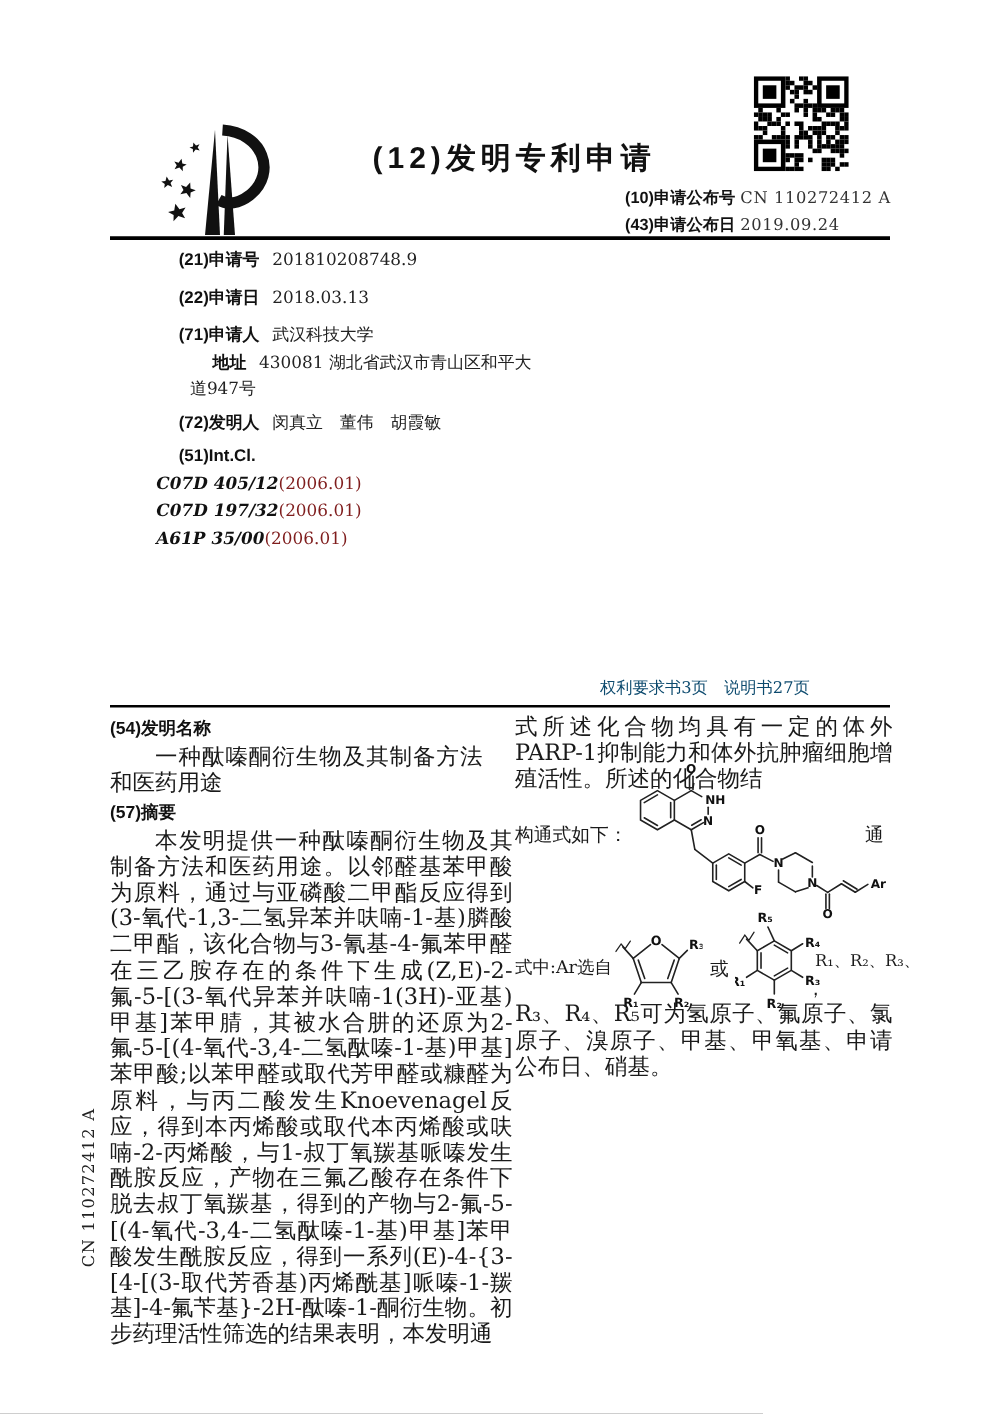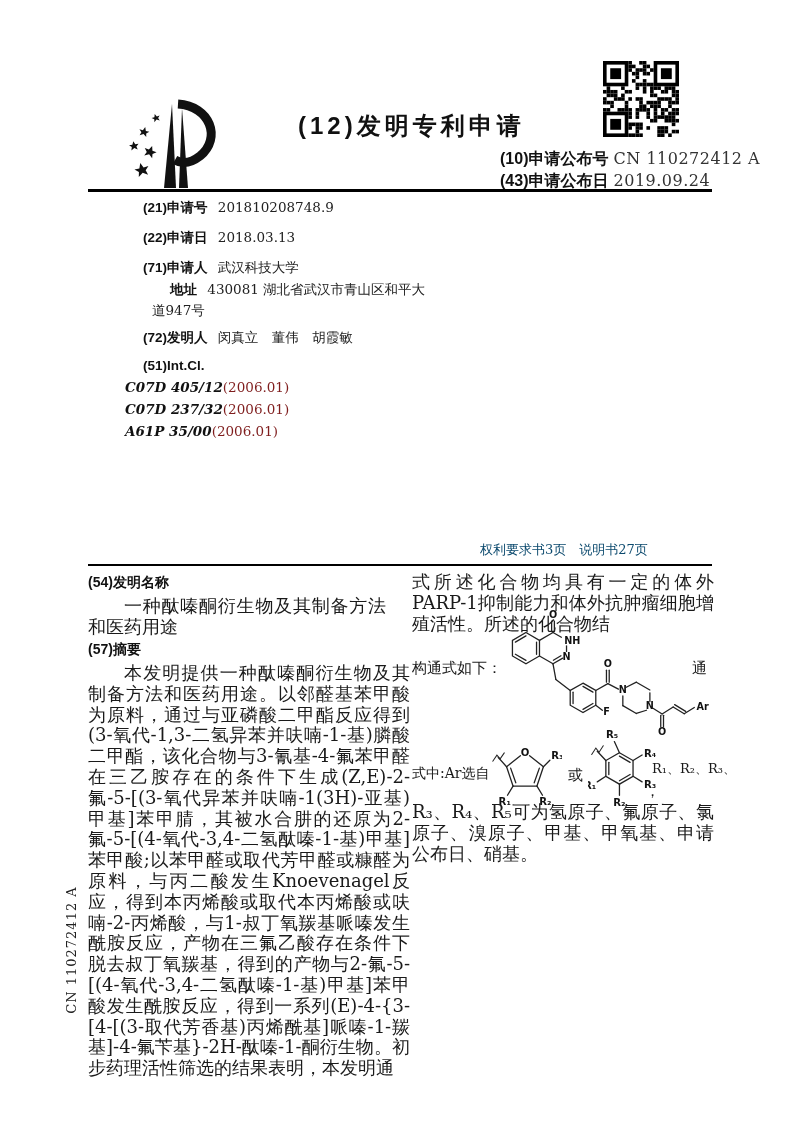--- a/index.html
+++ b/index.html
@@ -2,21 +2,21 @@
 <html lang="zh"><head>
 <meta charset="utf-8">
 <style>
   html,body{margin:0;padding:0;background:#888;}
   .page{position:relative;width:800px;height:1131px;margin:0 auto;background:#fff;
         font-family:"DejaVu Serif",serif;color:#111;overflow:hidden;}
   .abs{position:absolute;}
   .hei{font-family:"Liberation Sans",sans-serif;font-weight:700;}
   .office{left:95px;top:58px;font-size:18px;letter-spacing:1px;}
   .doctype{left:298px;top:110px;font-size:24px;letter-spacing:4px;}
-  .pubrow{font-size:16px;white-space:nowrap;}
+  .pubrow{font-size:13px;white-space:nowrap;}
   .pubrow .lab{font-family:"Liberation Sans",sans-serif;font-weight:700;}
   .pubrow .val{font-family:"DejaVu Serif",serif;letter-spacing:.5px;color:#333;}
   .rule{background:#000;}
   .brow{font-size:13.5px;white-space:nowrap;}
   .brow .lab{font-family:"Liberation Sans",sans-serif;font-weight:700;margin-left:48px;}
   .brow .val{margin-left:6px;color:#222;}
   .intcl .code{font-style:italic;font-weight:700;}
   .intcl .ver{color:#7f1d1d;}
   .pagesinfo{font-size:13px;color:#0c4a6e;}
   .collabel{font-size:14px;}
@@ -245,21 +245,21 @@
     <span class="lab">(72)发明人</span>
     <span class="val">闵真立　董伟　胡霞敏</span>
   </div>
   <div class="abs brow" style="left:95px;top:357px">
     <span class="lab">(51)Int.Cl.</span>
   </div>
   <div class="abs brow intcl" style="left:125px;top:379px">
     <span class="code">C07D 405/12</span><span class="ver">(2006.01)</span>
   </div>
   <div class="abs brow intcl" style="left:125px;top:401px">
-    <span class="code">C07D 237/32</span><span class="ver">(2006.01)</span>
+    <span class="code">C07D 197/32</span><span class="ver">(2006.01)</span>
   </div>
   <div class="abs brow intcl" style="left:125px;top:423px">
     <span class="code">A61P 35/00</span><span class="ver">(2006.01)</span>
   </div>
 
   <div class="abs pagesinfo" style="left:480px;top:541px">权利要求书3页　说明书27页</div>
   <div class="abs rule" style="left:88px;top:564px;width:624px;height:2px"></div>
 
   <div class="abs collabel hei" style="left:88px;top:574px">(54)发明名称</div>
   <div class="abs para indent" style="left:88px;top:596px;width:298px">一种酞嗪酮衍生物及其制备方法和医药用途</div>

